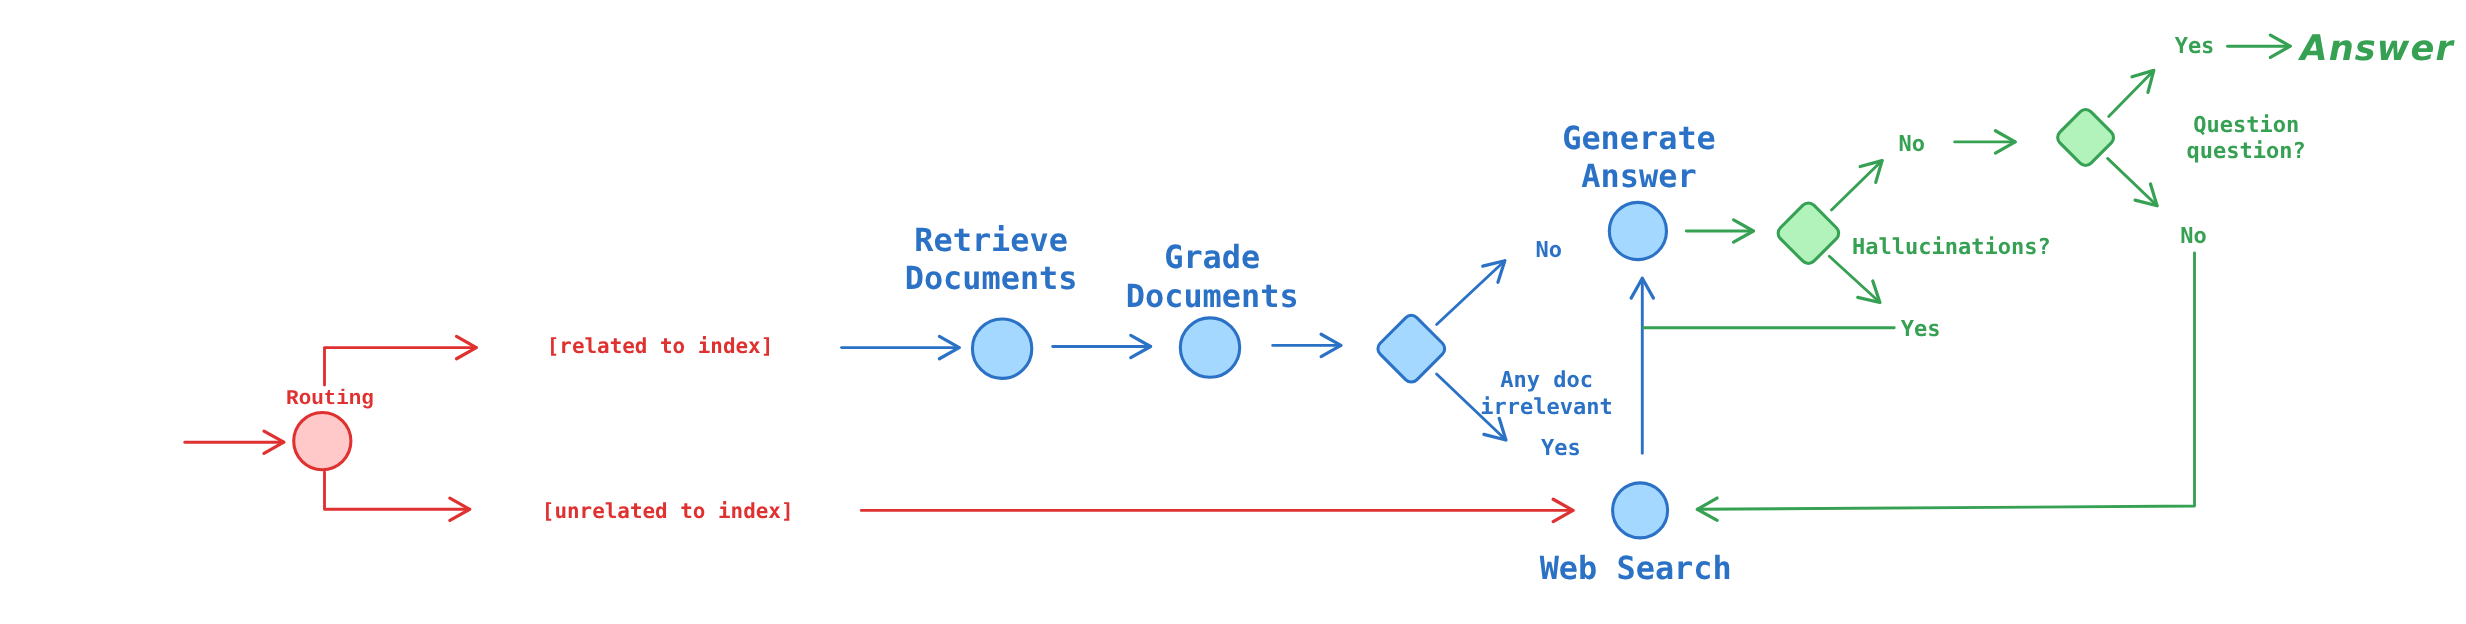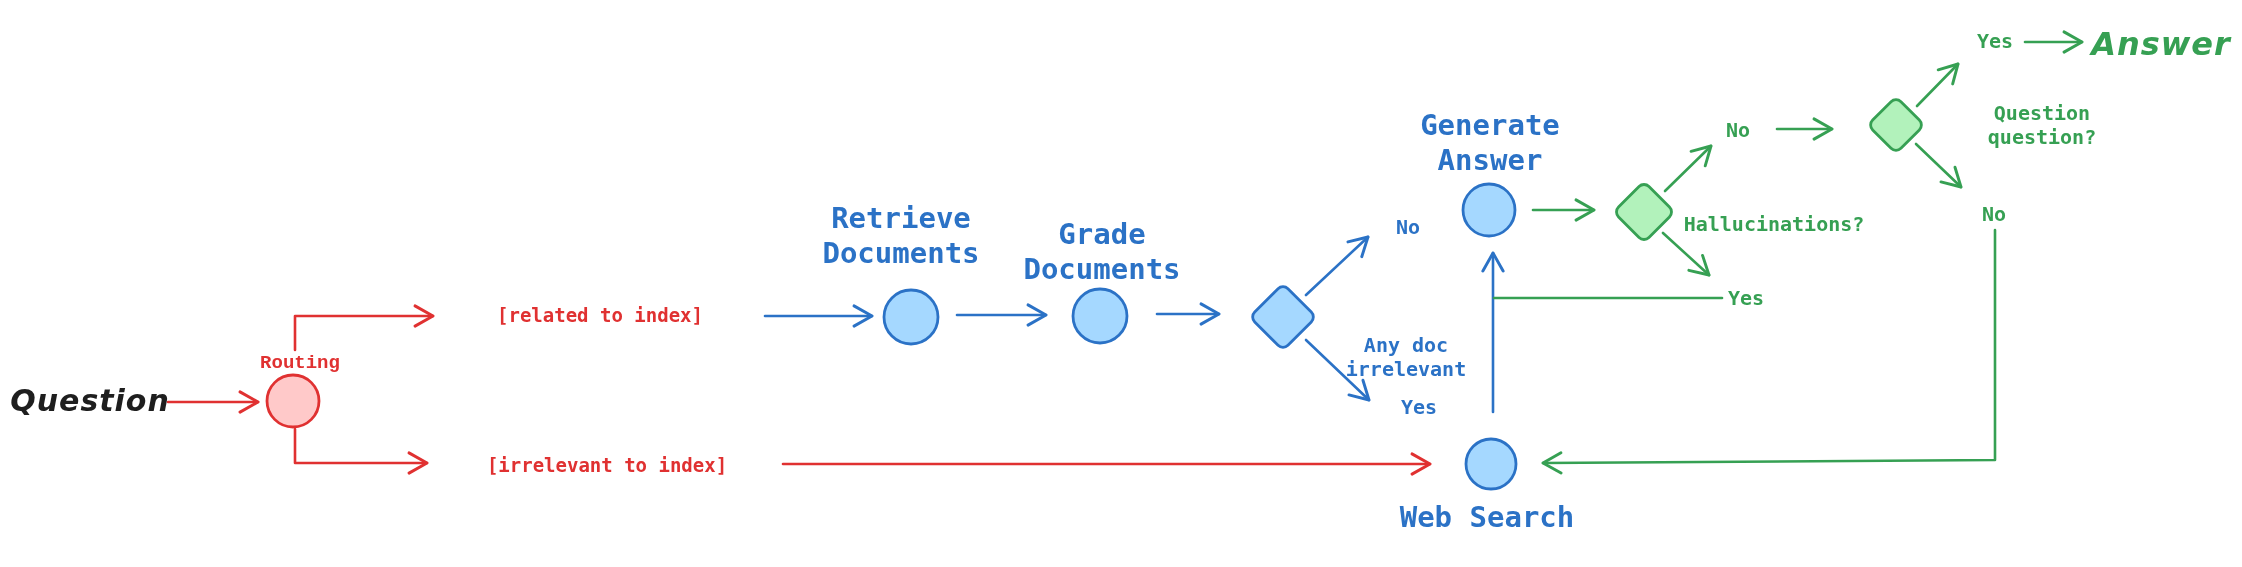--- a/index.html
+++ b/index.html
@@ -82,24 +82,23 @@
     <line x1="1663" y1="233" x2="1709" y2="275" class="wire stroke-green" marker-end="url(#arr-green)"></line>
     <line x1="1722" y1="298" x2="1494" y2="298" class="wire stroke-green"></line>
     <line x1="1777" y1="129" x2="1832" y2="129" class="wire stroke-green" marker-end="url(#arr-green)"></line>
     <rect x="-20" y="-20" width="40" height="40" rx="7" transform="translate(1896,125) rotate(45)" class="node fill-green stroke-green"></rect>
     <line x1="1917" y1="106" x2="1958" y2="64" class="wire stroke-green" marker-end="url(#arr-green)"></line>
     <line x1="2025" y1="42" x2="2082" y2="42" class="wire stroke-green" marker-end="url(#arr-green)"></line>
     <line x1="1916" y1="144" x2="1961" y2="187" class="wire stroke-green" marker-end="url(#arr-green)"></line>
     <polyline points="1995,230 1995,460 1543,463" class="wire stroke-green" marker-end="url(#arr-green)"></polyline>
   </svg>
 
-  <div class="lbl hand c-ink" style="left:90px;top:401px;">Question</div>
   <div class="lbl mono-md c-red" style="left:300px;top:363px;font-family:Liberation Mono, monospace;">Routing</div>
   <div class="lbl mono-md c-red" style="left:600px;top:315px;">[related to index]</div>
-  <div class="lbl mono-md c-red" style="left:607px;top:465px;">[irrelevant to index]</div>
+  <div class="lbl mono-md c-red" style="left:607px;top:465px;">[unrelated to index]</div>
   <div class="lbl mono-lg c-blue" style="left:901px;top:236px;">Retrieve
 Documents</div>
   <div class="lbl mono-lg c-blue" style="left:1102px;top:252px;">Grade
 Documents</div>
   <div class="lbl mono-sm c-blue" style="left:1408px;top:227px;">No</div>
   <div class="lbl mono-sm c-blue" style="left:1406px;top:317px;margin-top:40px;">Any doc
 irrelevant</div>
   <div class="lbl mono-sm c-blue" style="left:1419px;top:407px;">Yes</div>
   <div class="lbl mono-lg c-blue" style="left:1490px;top:143px;">Generate
 Answer</div>

